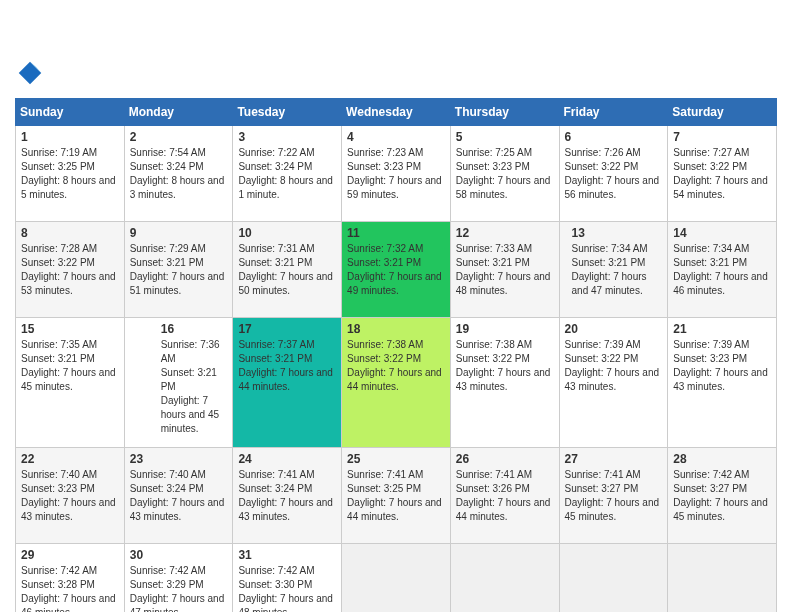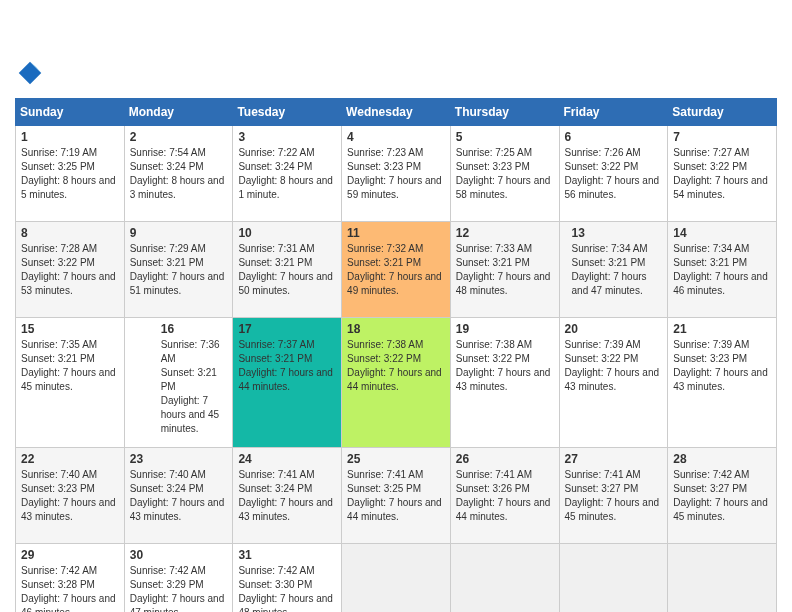--- a/index.html
+++ b/index.html
@@ -216,21 +216,21 @@
           </div>
         </td>
           <td style="background-color: rgb(245, 245, 245);">
           <span class="day-num">10</span>
           <div class="day-info">
             <span>Sunrise: 7:31 AM</span><br>
             <span>Sunset: 3:21 PM</span><br>
             <span>Daylight: 7 hours and 50 minutes.</span>
           </div>
         </td>
-          <td style="background-color: #fdba74;">
+          <td style="background-color: #22c55e;">
           <span class="day-num">11</span>
           <div class="day-info">
             <span>Sunrise: 7:32 AM</span><br>
             <span>Sunset: 3:21 PM</span><br>
             <span>Daylight: 7 hours and 49 minutes.</span>
           </div>
         </td>
           <td style="background-color: rgb(245, 245, 245);">
           <span class="day-num">12</span>
           <div class="day-info">

